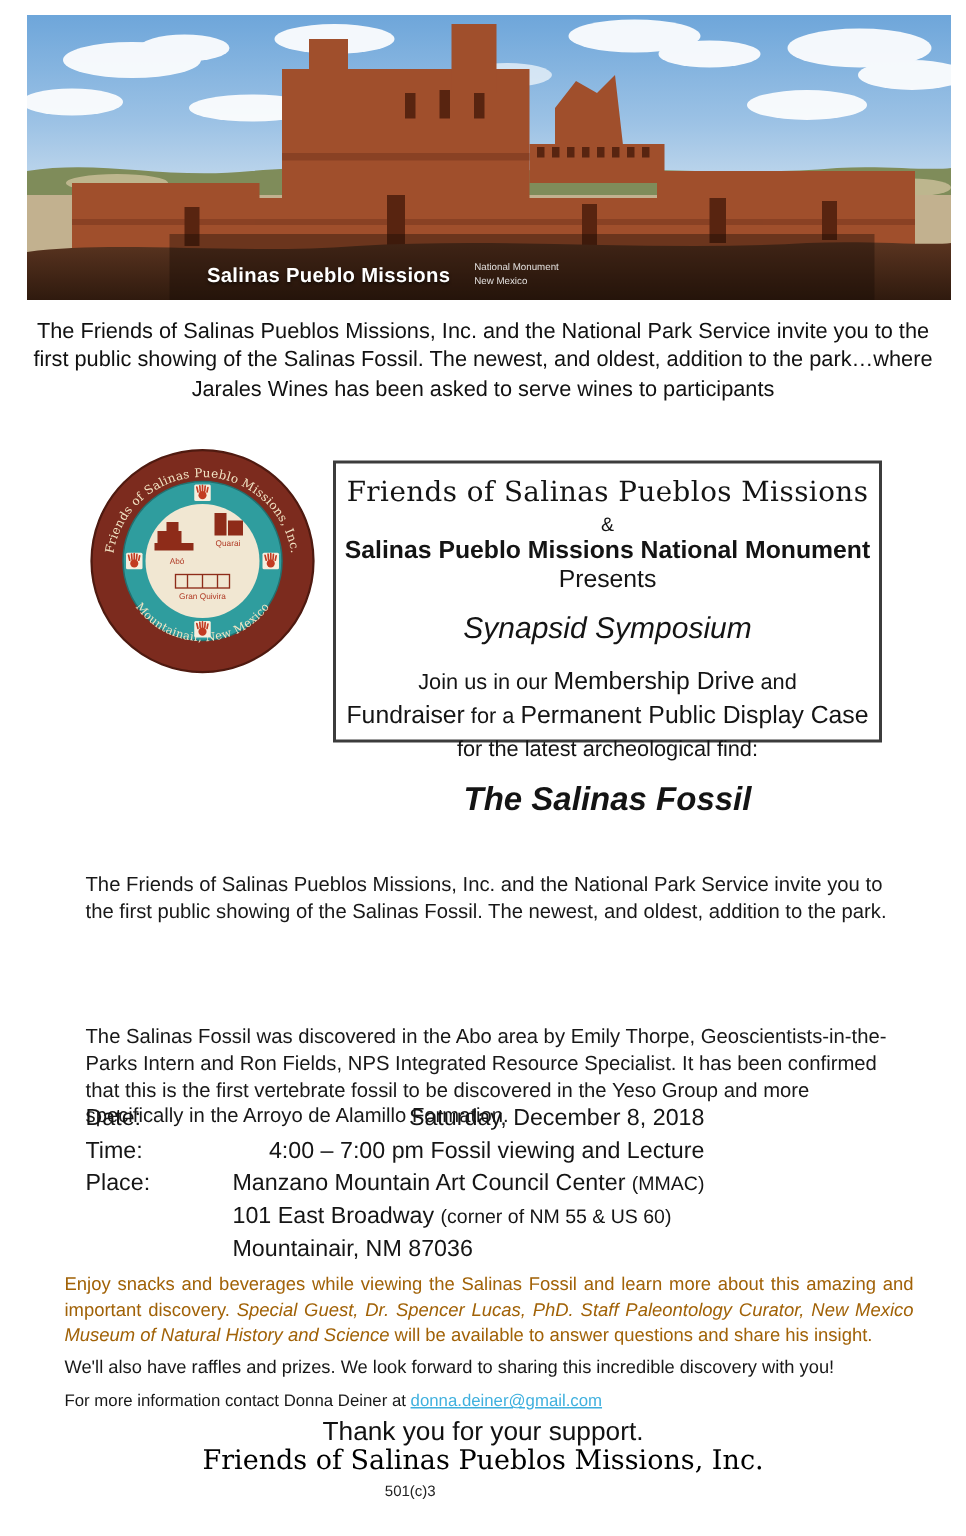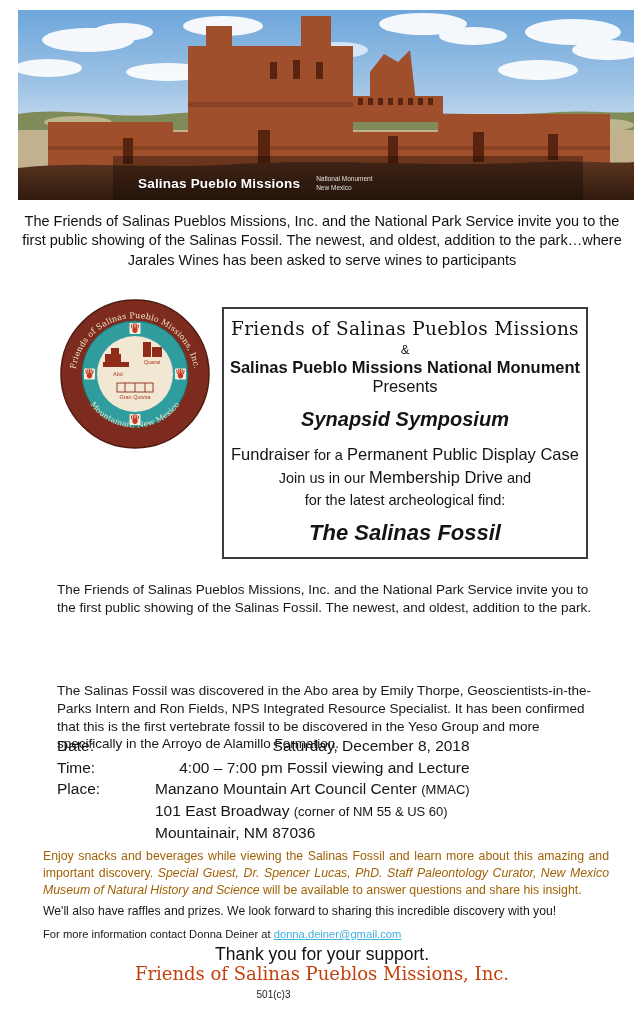--- a/index.html
+++ b/index.html
@@ -13,26 +13,26 @@
   .photo-caption .cap-title { font-weight:bold; font-size:13.5px; letter-spacing:.2px; text-shadow:0 1px 2px rgba(0,0,0,.55); }
   .photo-caption .cap-sub { font-size:6.5px; line-height:1.3; opacity:.85; }
 
   
   .intro { position:absolute; top:212px; left:20px; width:604px; text-align:center; font-size:14.5px; line-height:1.34; color:#111; }
 
   
   .logo { position:absolute; left:59px; top:298px; width:152px; height:152px; }
 
   
-  .event-box { position:absolute; left:222px; top:307px; width:366px; height:252px; border:2px solid #3c3c3c; box-sizing:border-box; text-align:center; background:#fff; color:#141414; }
+  .event-box { position:absolute; left:222px; top:307px; width:366px; height:188px; border:2px solid #3c3c3c; box-sizing:border-box; text-align:center; background:#fff; color:#141414; }
   .eb-title { margin-top:9px; font-family:"DejaVu Serif", serif; font-size:18.5px; letter-spacing:.3px; }
   .eb-amp { font-size:13px; margin-top:3px; }
   .eb-line2 { font-size:16.5px; margin-top:1px;font-weight:bold; }
   .eb-presents { font-size:16.5px; }
-  .eb-symposium { margin-top:12px; font-size:20px; font-style:italic; font-weight:bold; }
+  .eb-symposium { margin-top:12px; font-size:20px; font-style:italic; font-weight:normal; }
   .eb-join { margin-top:12px; font-size:14.5px; line-height:1.42; }
   .eb-join .lg { font-size:16.5px; }
   .eb-fossil { margin-top:10px; font-size:22px; font-style:italic; font-weight:bold; }
 
   
   .para { position:absolute; left:57px; width:547px; font-size:13.5px; line-height:1.32; color:#181818; }
   .p1 { top:581px; }
   .p2 { top:682px; }
 
   
@@ -42,21 +42,21 @@
   .dvalue { }
   .dvalue .sm { font-size:13px; }
 
   
   .snacks { position:absolute; top:848px; left:43px; width:566px; font-size:12.3px; line-height:1.4; text-align:justify; color:#a16207; }
   .snacks .it { font-style:italic; }
   .raffles { position:absolute; top:904px; left:43px; width:576px; font-size:12.2px; color:#181818; }
   .contact { position:absolute; top:928px; left:43px; width:576px; font-size:11.2px; color:#181818; }
   .contact a { color:#3fb0de; text-decoration:underline; }
   .thankyou { position:absolute; top:944px; left:0; width:644px; text-align:center; font-size:17.5px; color:#111; }
-  .orgname { position:absolute; top:963px; left:0; width:644px; text-align:center; font-family:"DejaVu Serif", serif; font-size:18px; color:#c2410c; }
+  .orgname { position:absolute; top:963px; left:0; width:644px; text-align:center; font-family:"DejaVu Serif", serif; font-size:18px; color:#000000; }
   .nonprofit { position:absolute; top:989px; left:0; width:547px; text-align:center; font-size:10px; color:#222; }
 </style>
 </head>
 <body>
 
 <div class="page">
 
   <div class="photo">
     <svg viewBox="0 0 616 190" width="616" height="190" aria-hidden="true">
       <defs>
@@ -221,22 +221,22 @@
     </svg>
   </div>
 
   <div class="event-box">
     <div class="eb-title">Friends of Salinas Pueblos Missions</div>
     <div class="eb-amp">&amp;</div>
     <div class="eb-line2">Salinas Pueblo Missions National Monument</div>
     <div class="eb-presents">Presents</div>
     <div class="eb-symposium">Synapsid Symposium</div>
     <div class="eb-join">
+      <div><span>Join us in our </span><span class="lg">Membership Drive</span><span> and</span></div>
       <div><span class="lg">Fundraiser</span><span> for a </span><span class="lg">Permanent Public Display Case</span></div>
-      <div><span>Join us in our </span><span class="lg">Membership Drive</span><span> and</span></div>
       <div>for the latest archeological find:</div>
     </div>
     <div class="eb-fossil">The Salinas Fossil</div>
   </div>
 
   <div class="para p1">The Friends of Salinas Pueblos Missions, Inc. and the National Park Service invite you to the first public showing of the Salinas Fossil.  The newest, and oldest, addition to the park.</div>
   <div class="para p2">The Salinas Fossil was discovered in the Abo area by Emily Thorpe, Geoscientists-in-the-Parks Intern and Ron Fields, NPS Integrated Resource Specialist.  It has been confirmed that this is the first vertebrate fossil to be discovered in the Yeso Group and more specifically in the Arroyo de Alamillo Formation.</div>
 
   <div class="details">
     <div class="detail-row">

